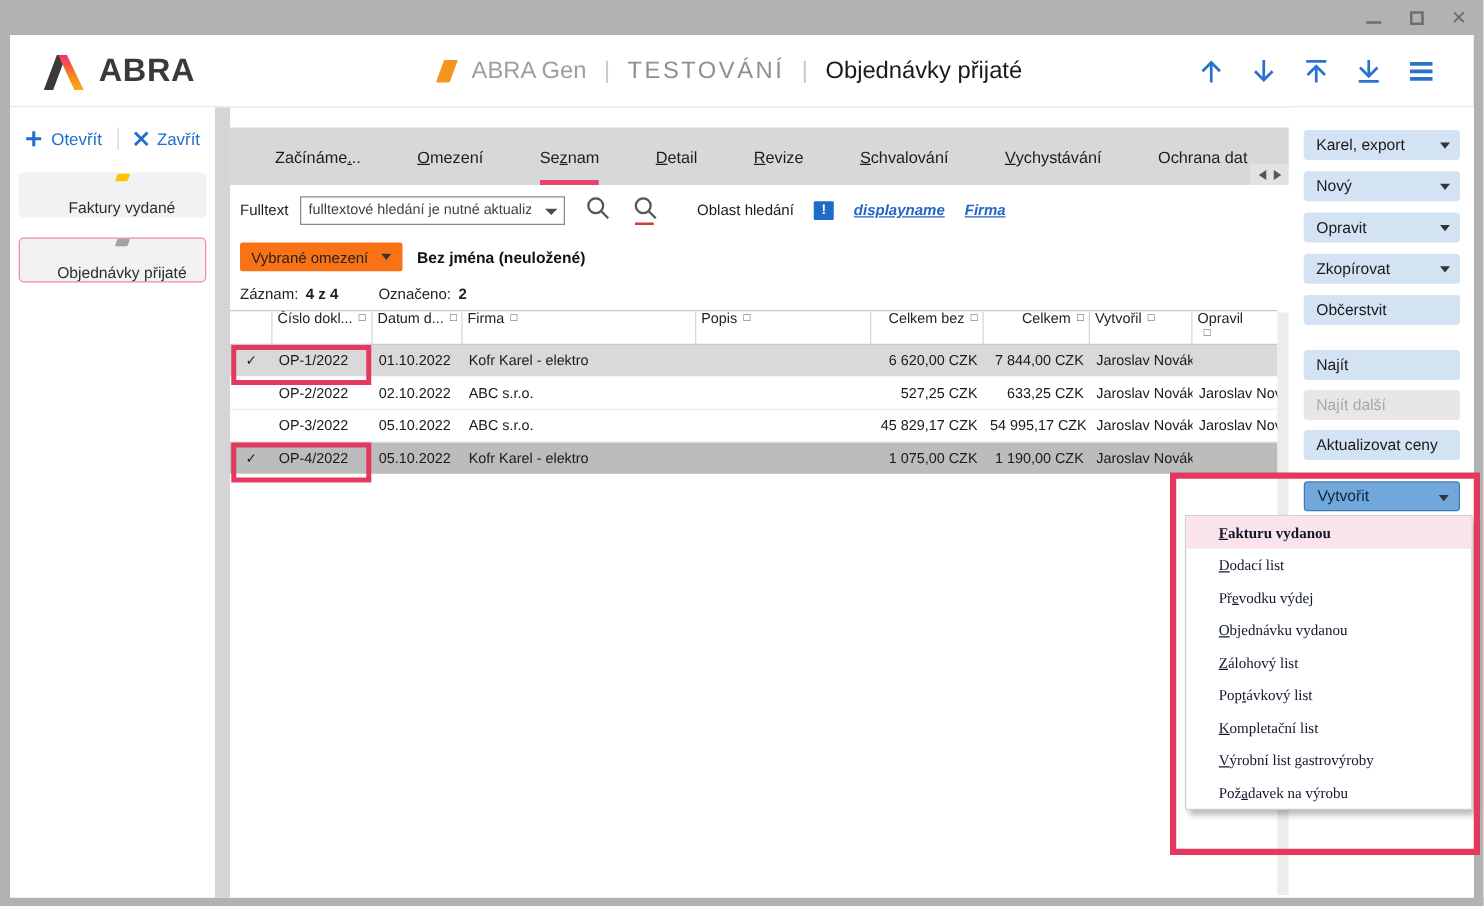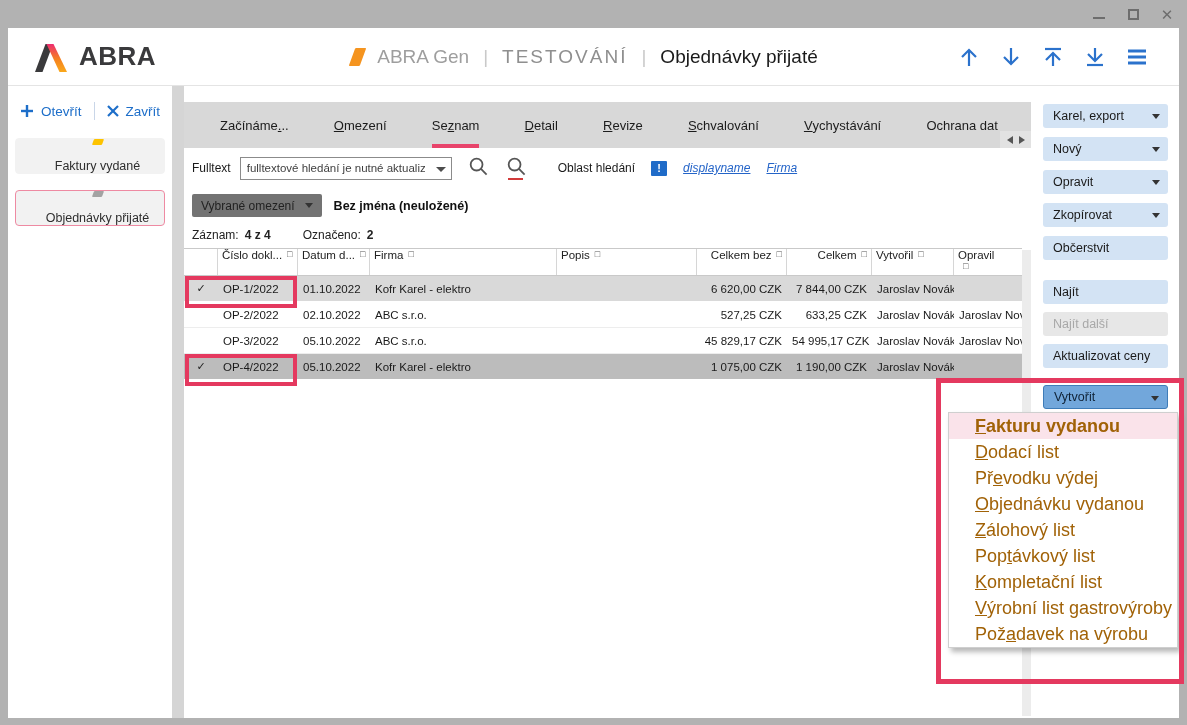--- a/index.html
+++ b/index.html
@@ -58,24 +58,24 @@
   .row-fulltext { position:absolute; top:8px; left:8px; display:flex; align-items:center; font-size:12px; color:#1a1a1a; }
   .ft-label { margin-right:9px; }
   .combo { position:relative; width:212px; height:23px; border:1px solid #8b8b8b; background:#fff; display:flex; align-items:center; }
   .combo-input { border:0; outline:0; width:184px; padding:0 0 0 6px; font-family:"Liberation Sans",sans-serif; font-size:11.5px; color:#3f3f3f; background:transparent; }
   .combo-arrow { position:absolute; right:5px; top:9px; width:0; height:0; border-left:5px solid transparent; border-right:5px solid transparent; border-top:5px solid #4d4d4d; }
   .sicon { margin-left:16px; cursor:pointer; position:relative; width:22px; height:24px; }
   .sicon svg { display:block; }
   .red-under { position:absolute; left:2px; bottom:0; width:15px; height:2px; background:#d23a3a; }
   .oblast { margin-left:30px; }
   .alert-badge { margin-left:16px; width:16px; height:15px; background:#1f6bc8; color:#fff; font-size:11px; font-weight:bold; display:flex; align-items:center; justify-content:center; border-radius:1px; }
-  .flink { margin-left:16px; color:#2464c8; font-style:italic; text-decoration:underline; font-size:12px; cursor:pointer; }
+  .flink { margin-left:16px; color:#2464c8; font-style:italic; text-decoration:underline; font-size:12px; cursor:pointer;font-weight:bold; }
 
   .row-restrict { position:absolute; top:46px; left:8px; display:flex; align-items:center; gap:12px; }
-  .restrict-btn { background:#737373; border-radius:2px; height:23px; display:flex; align-items:center; gap:10px; padding:0 9px; font-size:12px; color:#222; cursor:pointer; }
+  .restrict-btn { background:#f97316; border-radius:2px; height:23px; display:flex; align-items:center; gap:10px; padding:0 9px; font-size:12px; color:#222; cursor:pointer; }
   .restrict-btn .dd { width:0; height:0; border-left:4px solid transparent; border-right:4px solid transparent; border-top:5px solid #333; }
   .restrict-val { font-size:12.5px; font-weight:bold; color:#111; }
 
   .row-status { position:absolute; top:80px; left:8px; display:flex; align-items:center; gap:6px; font-size:12px; color:#222; }
   .row-status b { font-weight:bold; }
   .status-gap { width:20px; }
 
   
   .tbl { position:absolute; top:100px; left:0; width:838px; }
   .thead { display:flex; height:28px; border-top:1px solid #c9c9c9; border-bottom:1px solid #c9c9c9; align-items:center; }
@@ -96,21 +96,21 @@
 
   
   .rightpanel { position:absolute; left:1031px; top:86px; width:148px; height:632px; background:#ffffff; }
   .abtn { position:absolute; left:12px; width:125px; height:24px; background:#d3e3f4; border-radius:3px; font-size:12.5px; color:#1a1a1a; display:flex; align-items:center; padding:0 10px; cursor:pointer; white-space:nowrap; }
   .abtn .dd { position:absolute; right:8px; top:10px; width:0; height:0; border-left:4px solid transparent; border-right:4px solid transparent; border-top:5px solid #333; }
   .abtn.disabled { background:#e7e7e7; color:#a8a8a8; cursor:default; }
   .abtn.primary { background:#72a7db; border:1px solid #3e7cb8; color:#0f2236; }
 
   
   .menu { position:absolute; left:948px; top:412px; width:230px; background:#ffffff; border:1px solid #cfcfcf; box-shadow:3px 4px 5px rgba(0,0,0,0.28); }
-  .menu-item { height:26px; display:flex; align-items:center; padding-left:26px; font-size:18px; color:#a16207; cursor:pointer; white-space:nowrap; }
+  .menu-item { height:26px; display:flex; align-items:center; padding-left:26px; font-size:12px; color:#0f172a; cursor:pointer; white-space:nowrap;font-family:Liberation Serif, serif; }
   .menu-item.hl { background:#fae3ea; font-weight:bold; }
 
   
   .anno { position:absolute; border:4px solid #e4395f; pointer-events:none; }
   .anno.big { border-width:5px; }
 </style>
 </head>
 <body>
 
 <div class="window">

